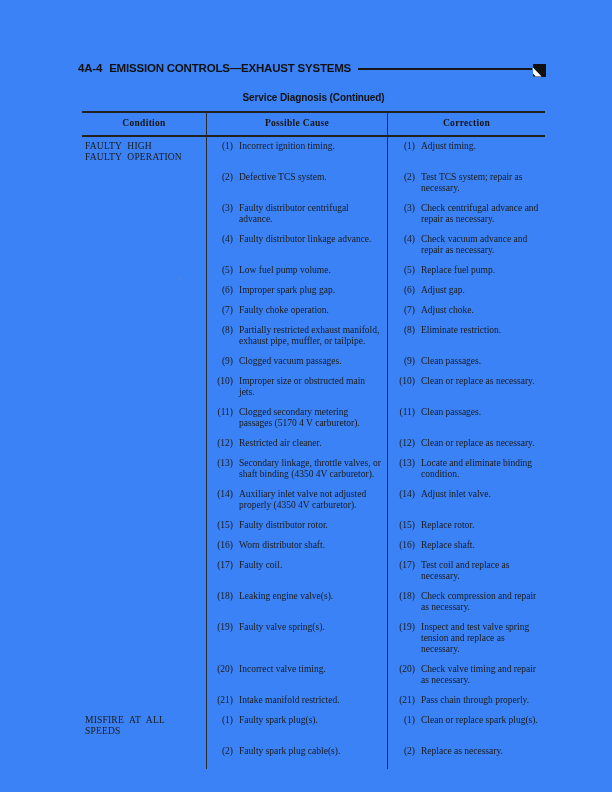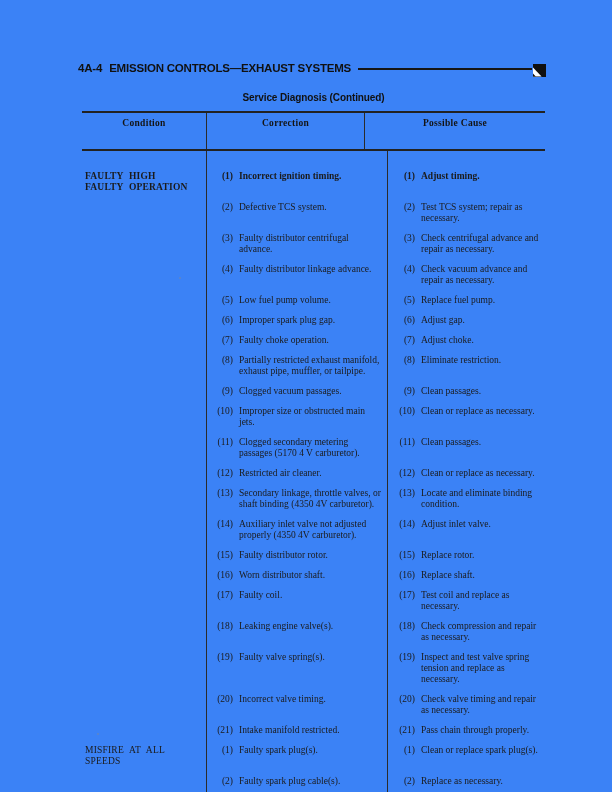--- a/index.html
+++ b/index.html
@@ -40,28 +40,28 @@
   
   .dtable { margin-left:82px; width:463px; margin-top:8px; font-size:9.5px; }
   .trow { display:flex; align-items:stretch; }
   .cell { box-sizing:border-box; }
   .c-cond { width:124px; padding-left:3px; }
   .c-cause { width:181px; border-left:1.3px solid #2b2b2b; padding-left:5px; }
   .c-corr  { width:158px; border-left:1.3px solid #2b2b2b; padding-left:6px; }
   
   .thead { border-top:2px solid #222; border-bottom:2px solid #222; }
   .thead .cell {
-    padding-top:5px; padding-bottom:21px;
+    padding-top:5px; padding-bottom:7px;
     text-align:center; font-weight:700; letter-spacing:0.3px;
     color:#141414;
   }
   .thead .c-cond, .thead .c-cause, .thead .c-corr { padding-left:0; }
   
   .tbody .trow .cell { padding-bottom:9px; line-height:11px; }
-  .tbody .trow.first .cell { padding-top:20px;font-weight:bold; }
+  .tbody .trow.first .cell { padding-top:4px; }
   .tbody .trow:last-child .cell { padding-bottom:12px; }
   .cond-line { letter-spacing:0.2px; word-spacing:3px; }
   .entry { display:flex; }
   .entry .num { flex:none; width:21px; text-align:right; margin-right:6px; }
   .entry .txt { flex:1; padding-right:4px; }
   
   .speck { position:absolute; width:2px; height:2px; background:#8a8a8a; opacity:.45; border-radius:50%; }
   .speck.s1 { left:179px; top:277px; }
   .speck.s2 { left:97px;  top:733px; }
 </style>
@@ -81,22 +81,22 @@
         <polygon points="0,12.6 2.8,12.6 0,9.6" fill="#101010"></polygon>
       </svg>
     </span>
   </div>
 
   <div class="ttitle">Service Diagnosis (Continued)</div>
 
   <div class="dtable">
     <div class="trow thead">
       <div class="cell c-cond">Condition</div>
+      <div class="cell c-cause">Possible Cause</div>
       <div class="cell c-corr">Correction</div>
-      <div class="cell c-cause">Possible Cause</div>
     </div>
     <div class="tbody">
   <div class="trow first">
     <div class="cell c-cond">
             <div class="cond-line">FAULTY HIGH</div>
             <div class="cond-line">FAULTY OPERATION</div>
           </div>
     <div class="cell c-cause">
       <div class="entry">
         <span class="num">(1)</span>

